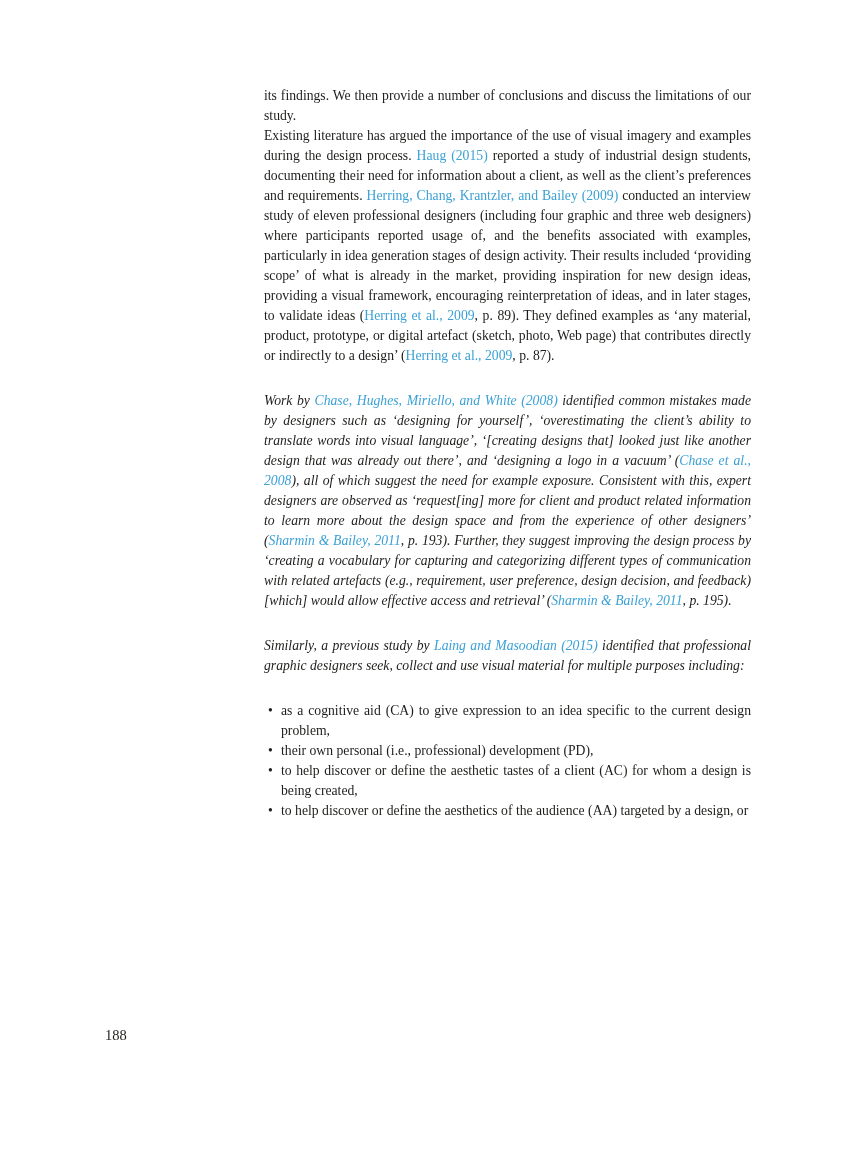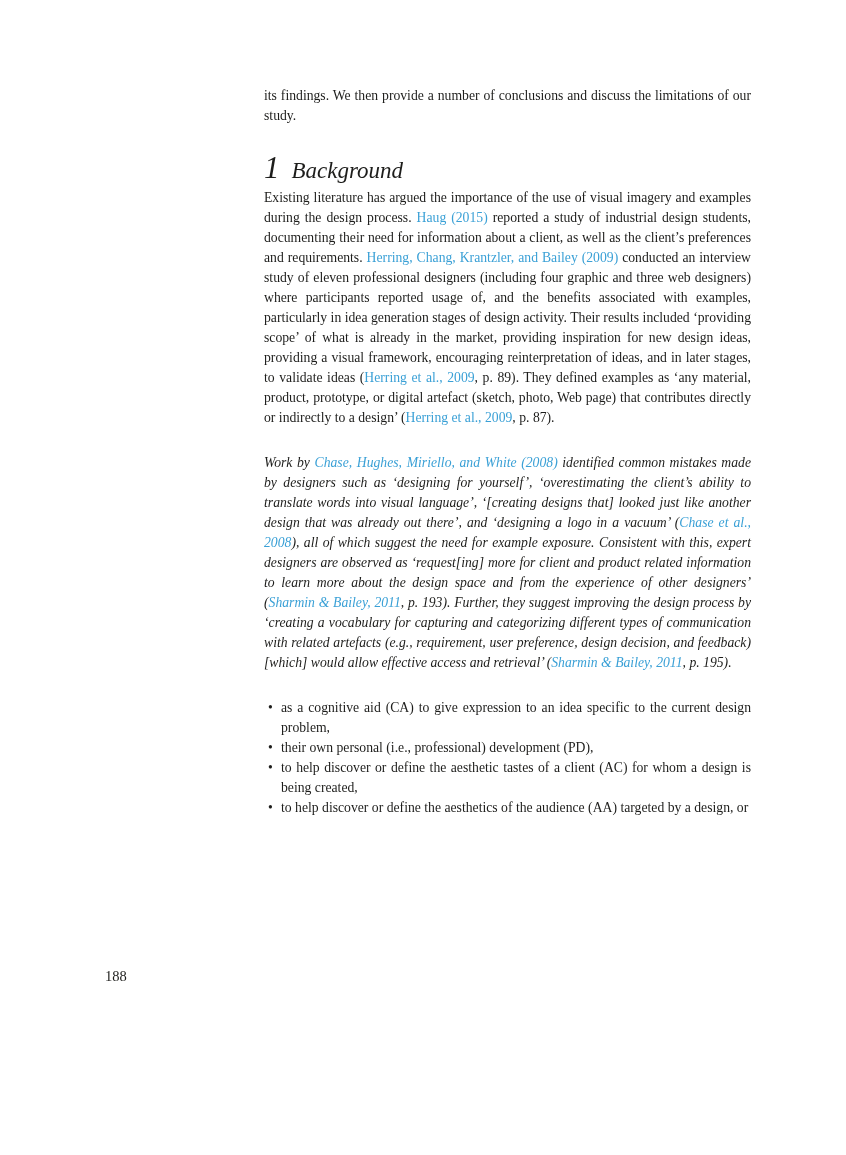--- a/index.html
+++ b/index.html
@@ -33,42 +33,40 @@
   .sec-num  { font-style: italic; font-size: 31px; line-height: 34px; }
   .sec-title{ font-style: italic; font-size: 23px; margin-left: 12px; }
   a.cite { color: var(--link-blue, #3aa0d6); text-decoration: none; cursor: pointer; }
   ul.bullets { margin: 25px 0 0 0; padding: 0 0 0 17px; list-style: none; }
   ul.bullets li { position: relative; }
   ul.bullets li::before { content: "\2022"; position: absolute; left: -13px; }
   .footer {
     position: absolute;
     left: 105px;
     right: 96px;
-    top: 967px;
+    top: 1026px;
     display: flex;
     justify-content: space-between;
     font-size: 14.5px;
     line-height: 18px;
     gap: 36px;
   }
 </style>
 </head>
 <body>
 
 <div class="page">
   <main class="content">
 
     <p class="para">its findings. We then provide a number of conclusions and discuss the limita­tions of our study.</p>
 
-    <div class="heading">
-      <span class="sec-num">1</span><span class="sec-title">Background</span>
-    </div>
 
     <p class="para">Existing literature has argued the importance of the use of visual imagery and examples during the design process. <a href="#" class="cite">Haug (2015)</a> reported a study of industrial design students, documenting their need for information about a client, as well as the client’s preferences and requirements. <a href="#" class="cite">Herring, Chang, Krantzler, and Bailey (2009)</a> conducted an interview study of eleven professional designers (including four graphic and three web designers) where participants reported usage of, and the benefits associated with examples, particularly in idea gener­ation stages of design activity. Their results included ‘providing scope’ of what is already in the market, providing inspiration for new design ideas, providing a visual framework, encouraging reinterpretation of ideas, and in later stages, to validate ideas (<a href="#" class="cite">Herring et al., 2009</a>, p. 89). They defined examples as ‘any material, product, prototype, or digital artefact (sketch, photo, Web page) that contributes directly or indirectly to a design’ (<a href="#" class="cite">Herring et al., 2009</a>, p. 87).</p>
     <p class="para spaced">Work by <a href="#" class="cite">Chase, Hughes, Miriello, and White (2008)</a> identified common mis­takes made by designers such as ‘designing for yourself’, ‘overestimating the client’s ability to translate words into visual language’, ‘[creating designs that] looked just like another design that was already out there’, and ‘designing a logo in a vacuum’ (<a href="#" class="cite">Chase et al., 2008</a>), all of which suggest the need for example exposure. Consistent with this, expert designers are observed as ‘request[ing] more for client and product related information to learn more about the design space and from the experience of other designers’ (<a href="#" class="cite">Sharmin &amp; Bailey, 2011</a>, p. 193). Further, they suggest improving the design process by ‘creating a vocabulary for capturing and categorizing different types of communication with related artefacts (e.g., requirement, user preference, design decision, and feedback) [which] would allow effective access and retrieval’ (<a href="#" class="cite">Sharmin &amp; Bailey, 2011</a>, p. 195).</p>
+    <p class="para spaced">Similarly, a previous study by <a href="#" class="cite">Laing and Masoodian (2015)</a> identified that pro­fessional graphic designers seek, collect and use visual material for multiple purposes including:</p>
 
     <ul class="bullets">
         <li>as a cognitive aid (CA) to give expression to an idea specific to the current design problem,</li>
         <li>their own personal (i.e., professional) development (PD),</li>
         <li>to help discover or define the aesthetic tastes of a client (AC) for whom a design is being created,</li>
         <li>to help discover or define the aesthetics of the audience (AA) targeted by a design, or</li>
       </ul>
 
   </main>
 

